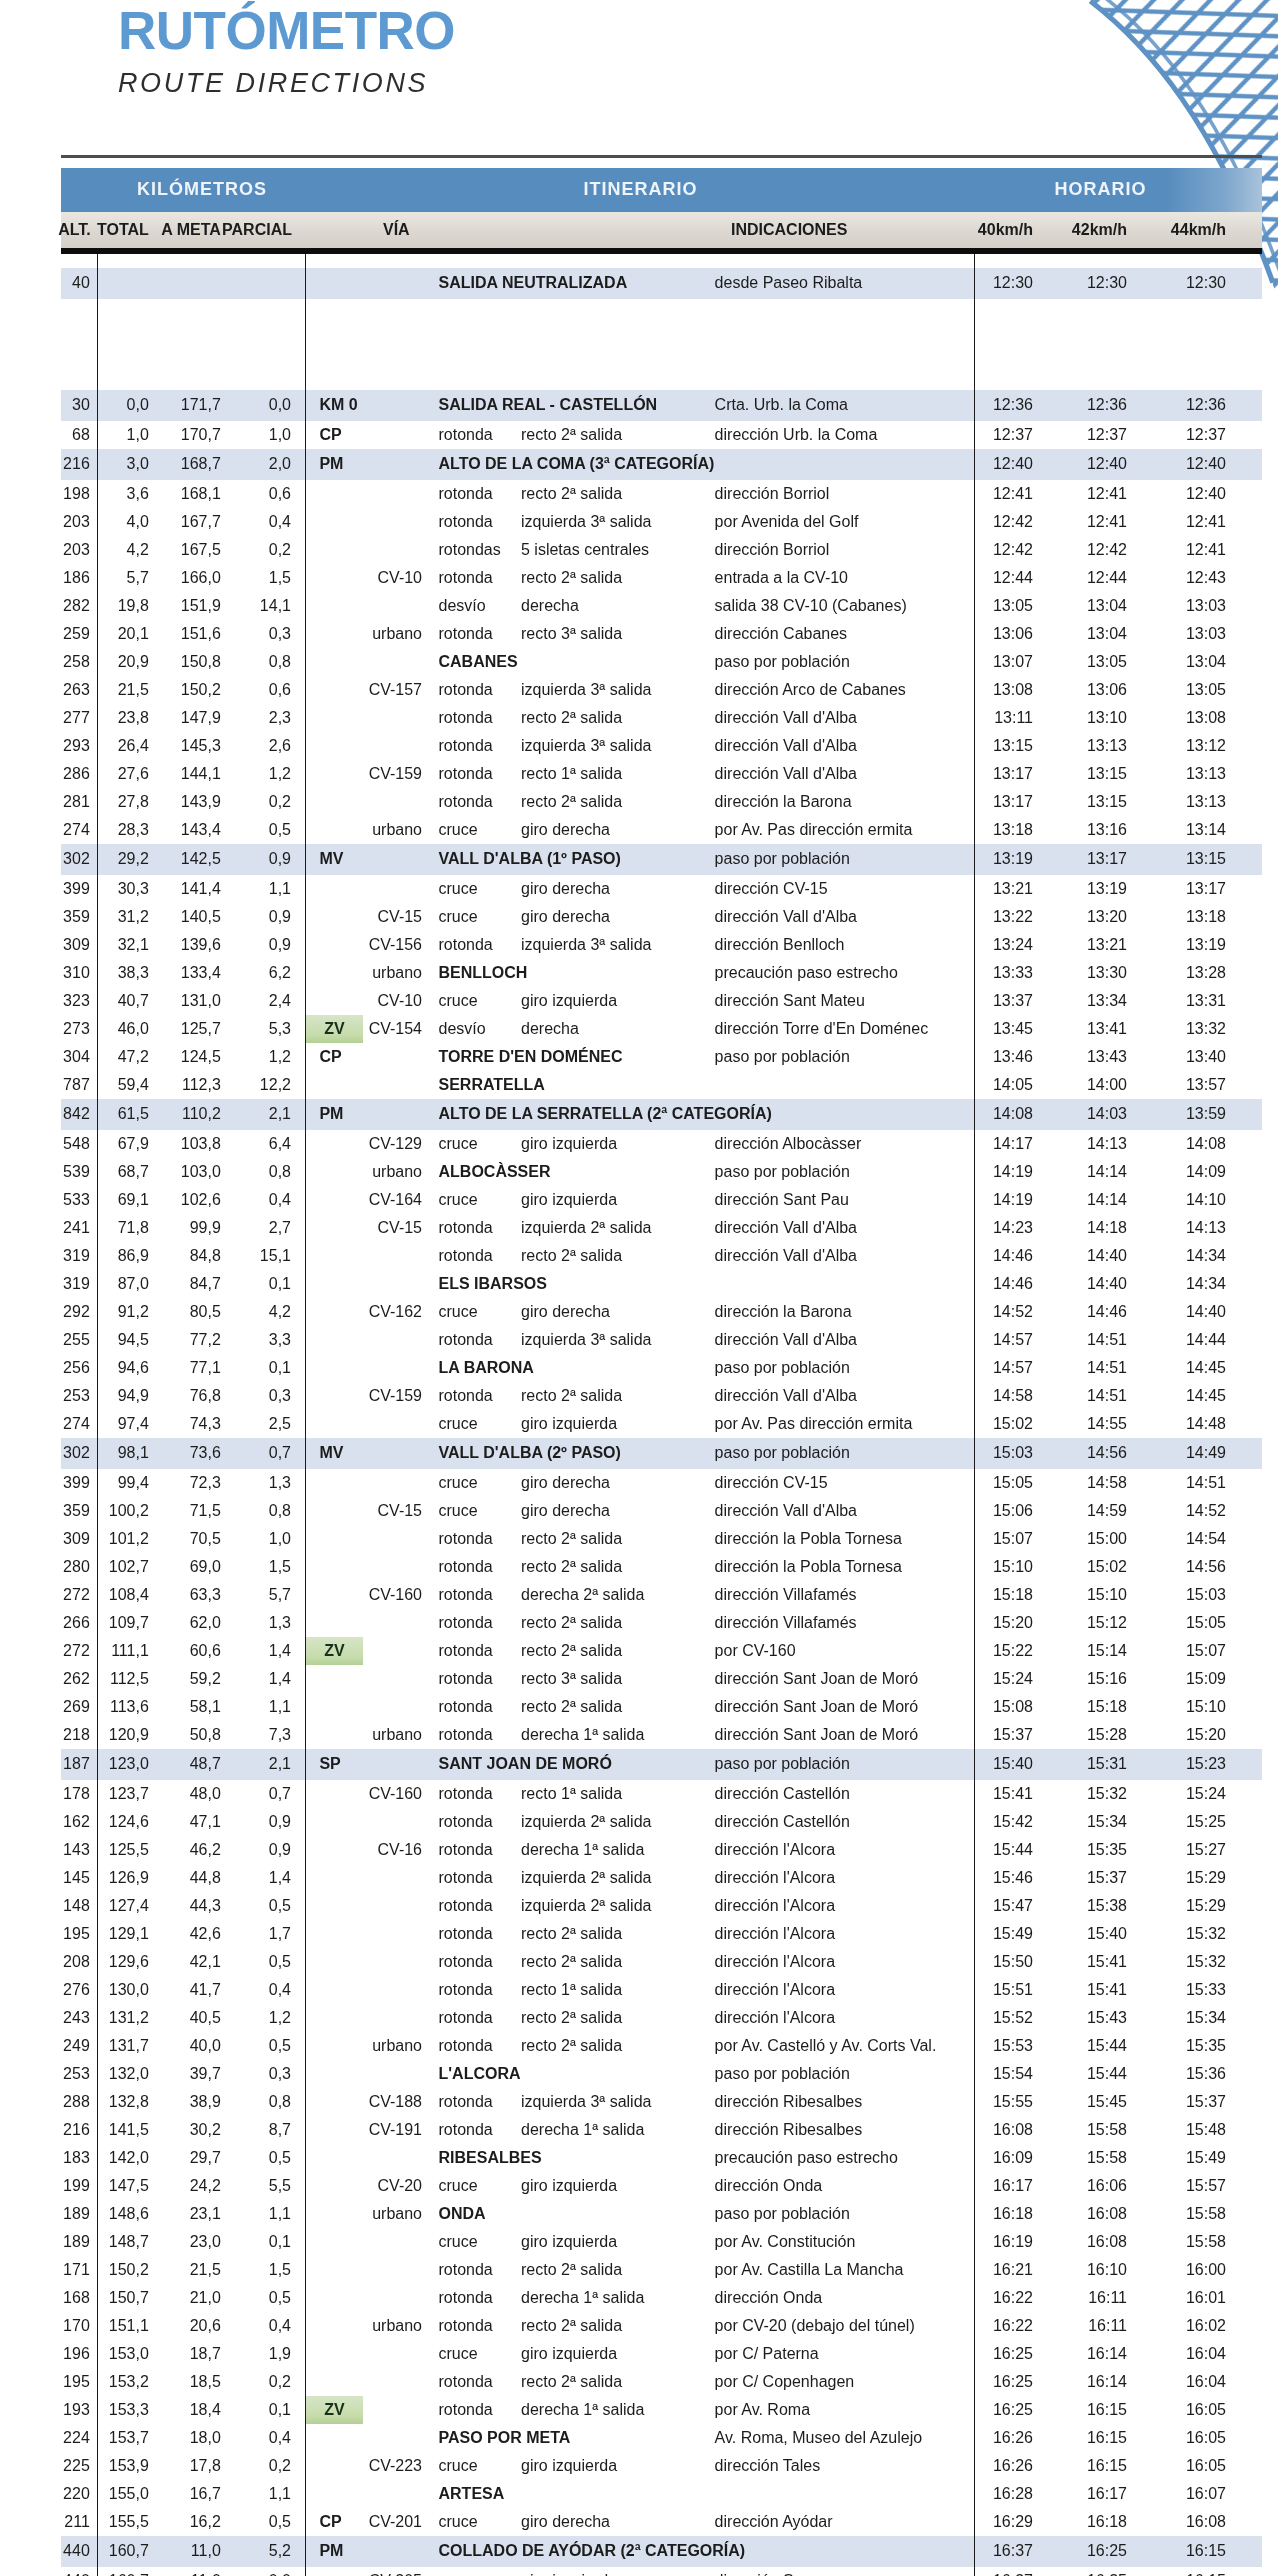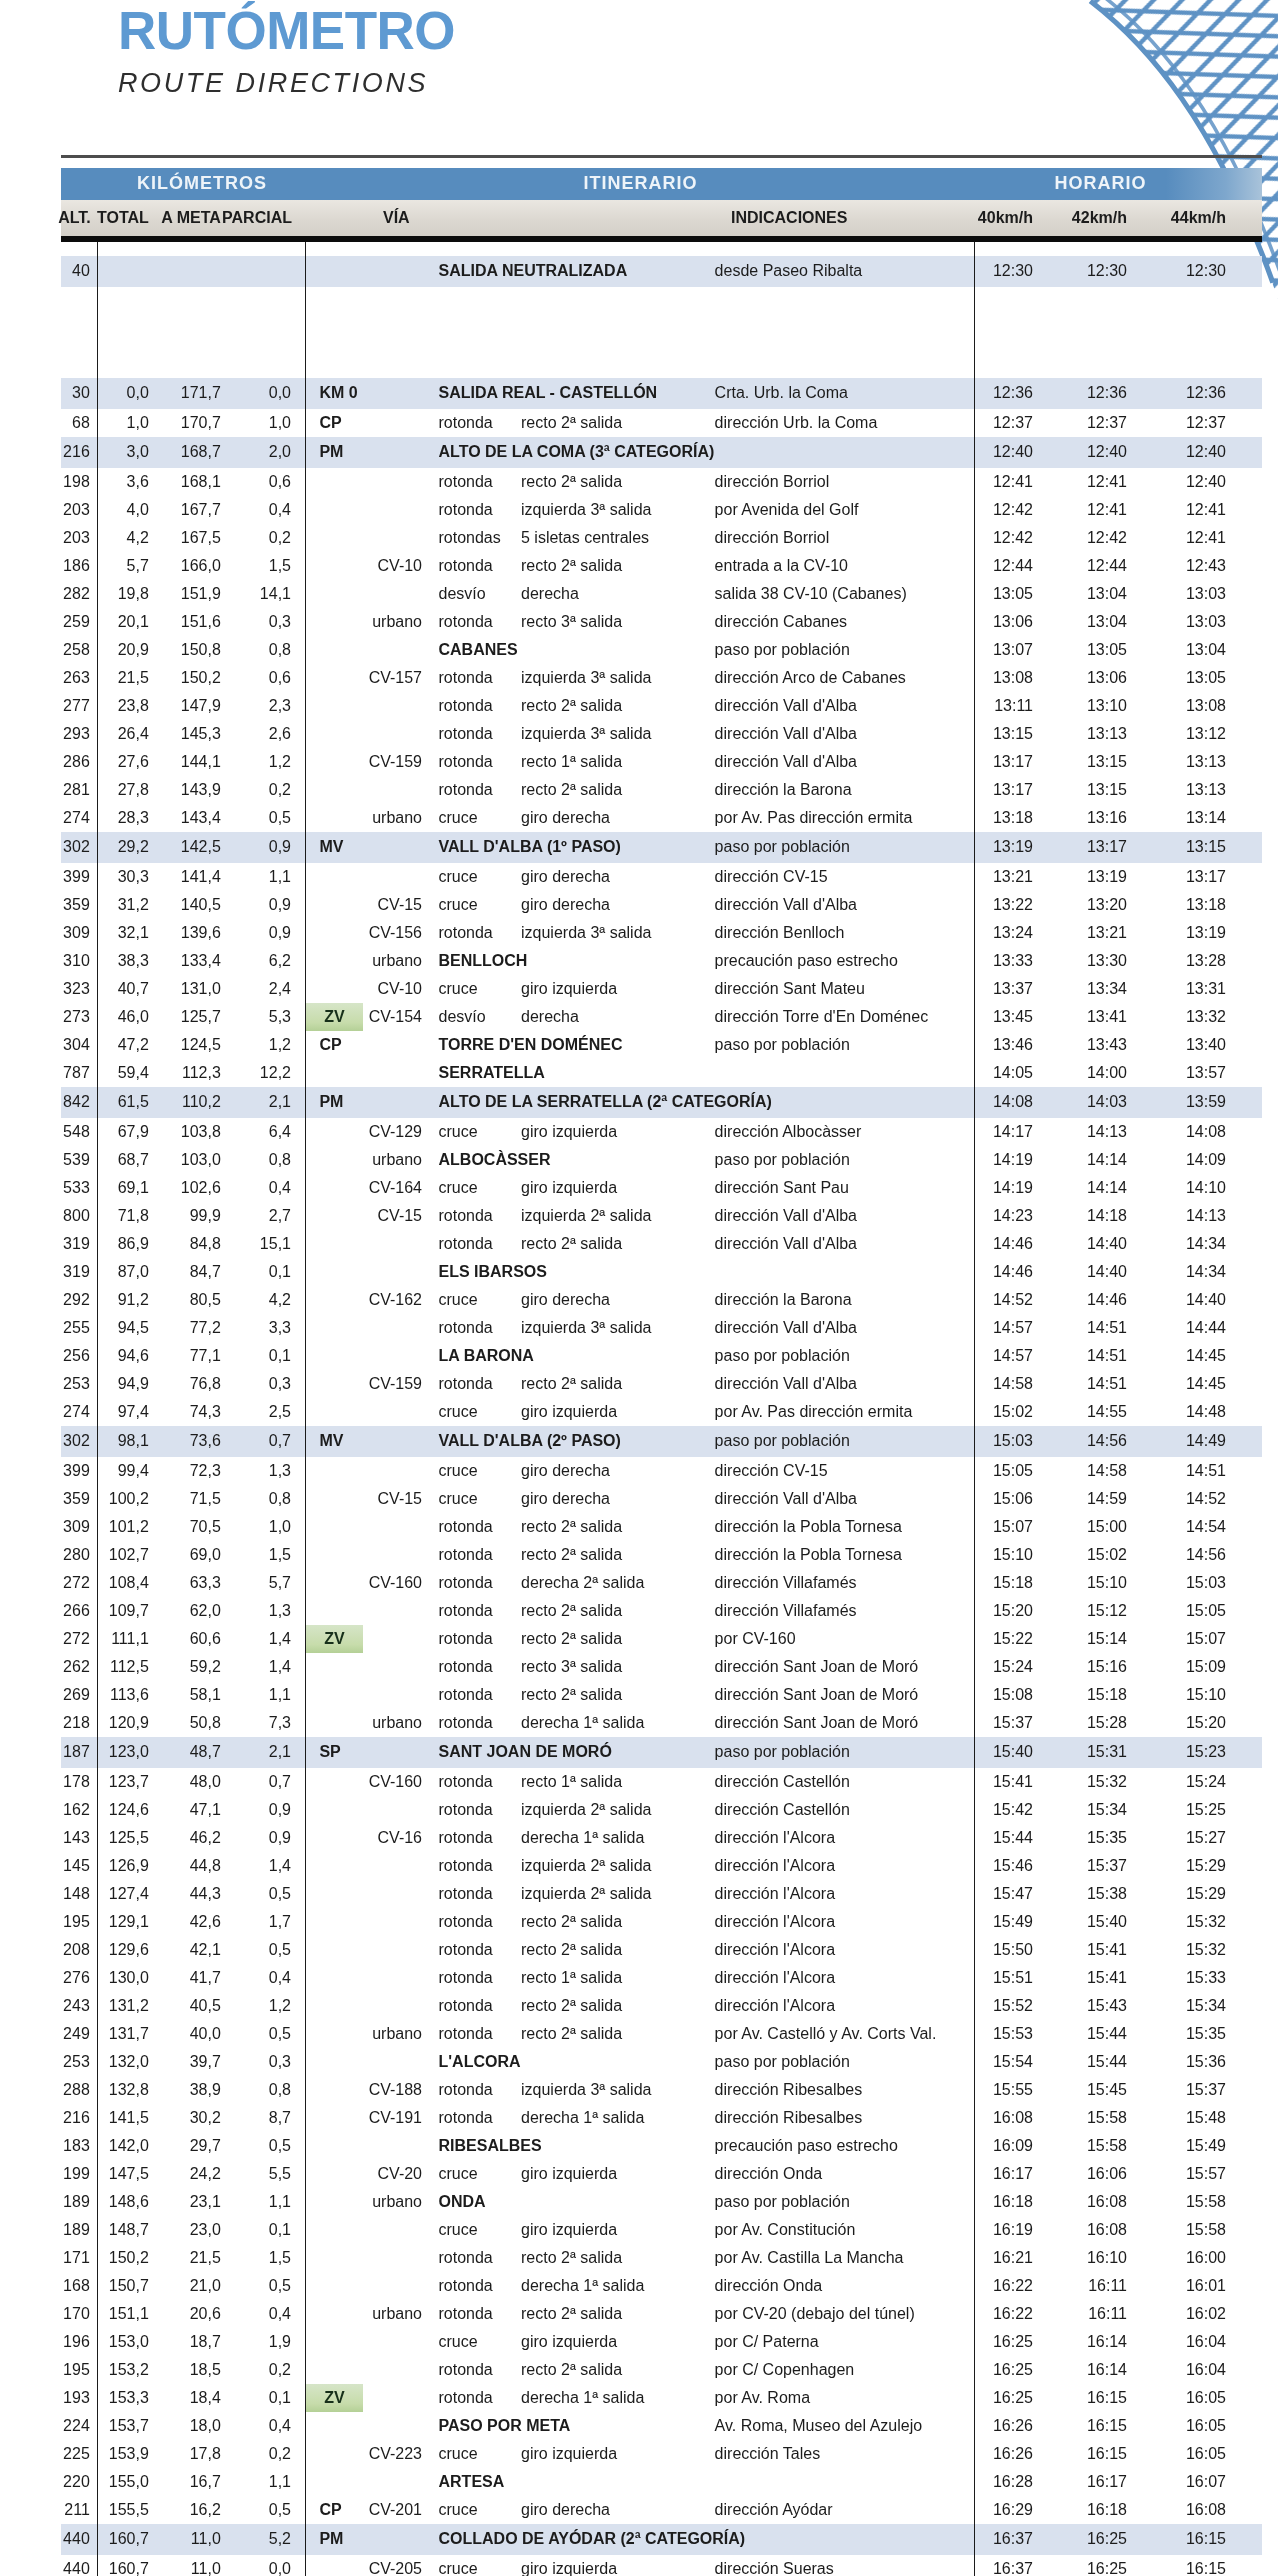--- a/index.html
+++ b/index.html
@@ -20,21 +20,21 @@
   .mesh{position:absolute;top:0;right:0;}
   
   .table-wrap{position:absolute;left:61px;top:155px;width:1201px;}
   .top-rule{height:2.6px;background:#4d4d4d;margin-bottom:10.3px;}
   .grid{
     display:grid;
     grid-template-columns:37px 58px 73px 77px 64px 52px 99px 190px 264px 58px 94px 99px 37px;
   }
   .band{
     background:linear-gradient(90deg,#578cbe 0%,#578cbe 92%,#7ea7cd 97%,#a9c3da 100%);
-    height:32px;align-items:center;color:#eef4f9;font-weight:700;font-size:18px;letter-spacing:1px;
+    height:44px;align-items:center;color:#eef4f9;font-weight:700;font-size:18px;letter-spacing:1px;
   }
   .band .g{display:flex;justify-content:center;}
   .g-km{grid-column:2 / span 3;}
   .g-it{grid-column:5 / span 5;}
   .g-ho{grid-column:10 / span 3;}
   .subheader{
     background:linear-gradient(180deg,#eae7e1 0%,#dcd8d1 55%,#d4d0c8 100%);
     height:36px;align-items:center;font-weight:700;font-size:15.5px;
   }
   .subheader .cell{display:flex;align-items:center;}
@@ -621,21 +621,21 @@
     <div class="cell c-man">cruce</div>
     <div class="cell c-det">giro izquierda</div>
 
     <div class="cell c-ind">dirección Sant Pau</div>
     <div class="cell c-t1">14:19</div>
     <div class="cell c-t2">14:14</div>
     <div class="cell c-t3">14:10</div>
     <div class="cell c-sp"></div>
   </div>
       <div class="grid row">
-    <div class="cell c-alt">800</div>
+    <div class="cell c-alt">241</div>
     <div class="cell c-tot">71,8</div>
     <div class="cell c-met">99,9</div>
     <div class="cell c-par">2,7</div>
     <div class="cell c-badge"></div>
     <div class="cell c-road">CV-15</div>
     <div class="cell c-man">rotonda</div>
     <div class="cell c-det">izquierda 2ª salida</div>
 
     <div class="cell c-ind">dirección Vall d'Alba</div>
     <div class="cell c-t1">14:23</div>

